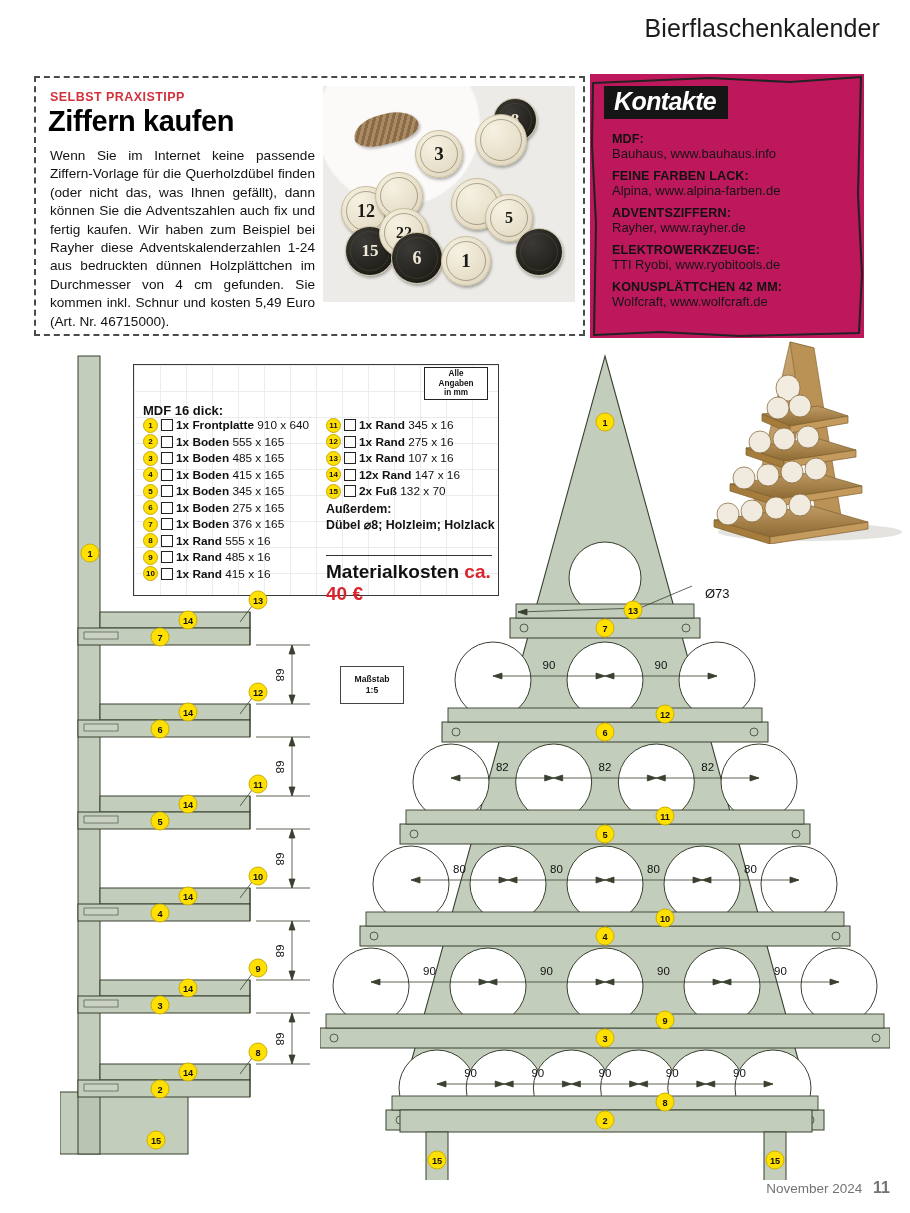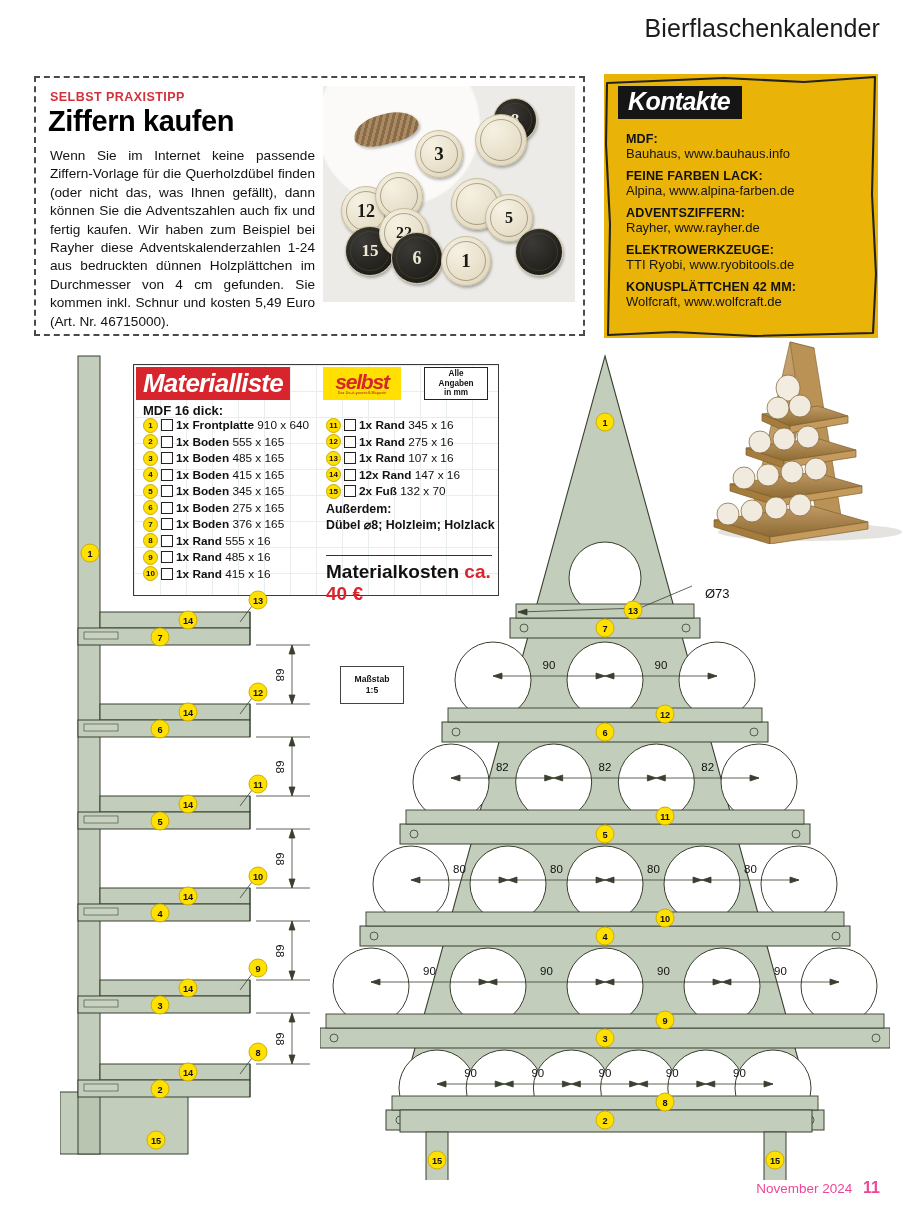--- a/index.html
+++ b/index.html
@@ -2,21 +2,21 @@
 <html><head>
 <meta charset="utf-8">
 <style>
   html,body{margin:0;padding:0;background:#fff;}
   body{width:910px;height:1213px;position:relative;overflow:hidden;
        font-family:"Liberation Sans",sans-serif;color:#111;}
 
   
   #page-header{position:absolute;left:0;top:14px;width:880px;text-align:right;
     font-size:25px;font-weight:400;letter-spacing:.1px;color:#1b1b1b;}
-  #page-footer{position:absolute;right:30px;bottom:16px;font-size:13.5px;color:#ec4899;}
+  #page-footer{position:absolute;right:20px;bottom:16px;font-size:13.5px;color:#737373;}
   #page-footer .pg{font-weight:bold;font-size:16px;margin-left:7px;}
 
   
   #tipbox{position:absolute;left:34px;top:76px;width:551px;height:260px;
     border:2px dashed #4a4a4a;background:#fff;box-sizing:border-box;}
   #tip-kicker{position:absolute;left:14px;top:12px;font-size:12.5px;font-weight:bold;
     letter-spacing:.45px;color:#d2323c;}
   #tip-title{position:absolute;left:12px;top:27px;font-size:29px;font-weight:bold;
     letter-spacing:-.4px;color:#000000;}
   #tip-body{position:absolute;left:14px;top:69px;width:265px;font-size:13.6px;
@@ -40,22 +40,22 @@
   #twine{position:absolute;left:30px;top:28px;width:66px;height:30px;
     background:repeating-linear-gradient(118deg,#a98a63 0 3px,#8a6b47 3px 6px);
     border-radius:44% 44% 40% 40%/60% 60% 40% 40%;transform:rotate(-14deg);
     box-shadow:1px 2px 3px rgba(0,0,0,.28);}
   #coin-caption{position:absolute;left:287px;top:222px;width:206px;}
   #coin-caption div{display:table;background:#111;color:#fff;font-style:italic;
     font-weight:bold;font-size:12.4px;line-height:17px;padding:1px 5px;margin-bottom:1px;
     letter-spacing:-.1px;}
 
   
-  #kontakte{position:absolute;left:604px;top:74px;width:274px;height:264px;
-    background:#eab308;box-sizing:border-box;}
+  #kontakte{position:absolute;left:590px;top:74px;width:274px;height:264px;
+    background:#be185d;box-sizing:border-box;}
   #kontakte svg.frame{position:absolute;inset:0;}
   #kontakte-title{position:absolute;left:14px;top:12px;background:#151515;color:#fff;
     font-size:25px;font-weight:bold;font-style:italic;letter-spacing:-.6px;
     padding:1px 12px 3px 10px;}
   #kontakte-list{position:absolute;left:22px;top:58px;width:240px;}
   .kc-label{font-size:12.6px;font-weight:bold;letter-spacing:.1px;color:#111;margin-top:7px;}
   .kc-label:first-child{margin-top:0;}
   .kc-value{font-size:13px;line-height:16px;color:#141414;}
 
   
@@ -240,27 +240,20 @@
       <polygon points="110,119 208,104 208,111 110,126" fill="#c49a5d"></polygon>
       <ellipse cx="68" cy="96" rx="11" ry="11" fill="#f1ebdf"></ellipse>
       <ellipse cx="92" cy="93" rx="11" ry="11" fill="#f1ebdf"></ellipse>
       <ellipse cx="116" cy="90" rx="11" ry="11" fill="#f1ebdf"></ellipse>
       <ellipse cx="140" cy="87" rx="11" ry="11" fill="#f1ebdf"></ellipse>
     </g>
   </g>
 </svg>
 
 <div id="materialliste">
-  <div id="ml-head">
-    <div id="ml-title">Materialliste</div>
-    <div id="ml-logo">
-      <div class="lg">selbst</div>
-      <div class="sub">Das Do-it-yourself-Magazin</div>
-    </div>
-  </div>
   <div id="ml-units">
     <span>Alle</span>
     <span>Angaben</span>
     <span>in mm</span>
   </div>
   <div id="ml-section">MDF 16 dick:</div>
 
   <div class="ml-col left" id="mlL">
       <div class="ml-row">
         <div class="ml-no">1</div>

